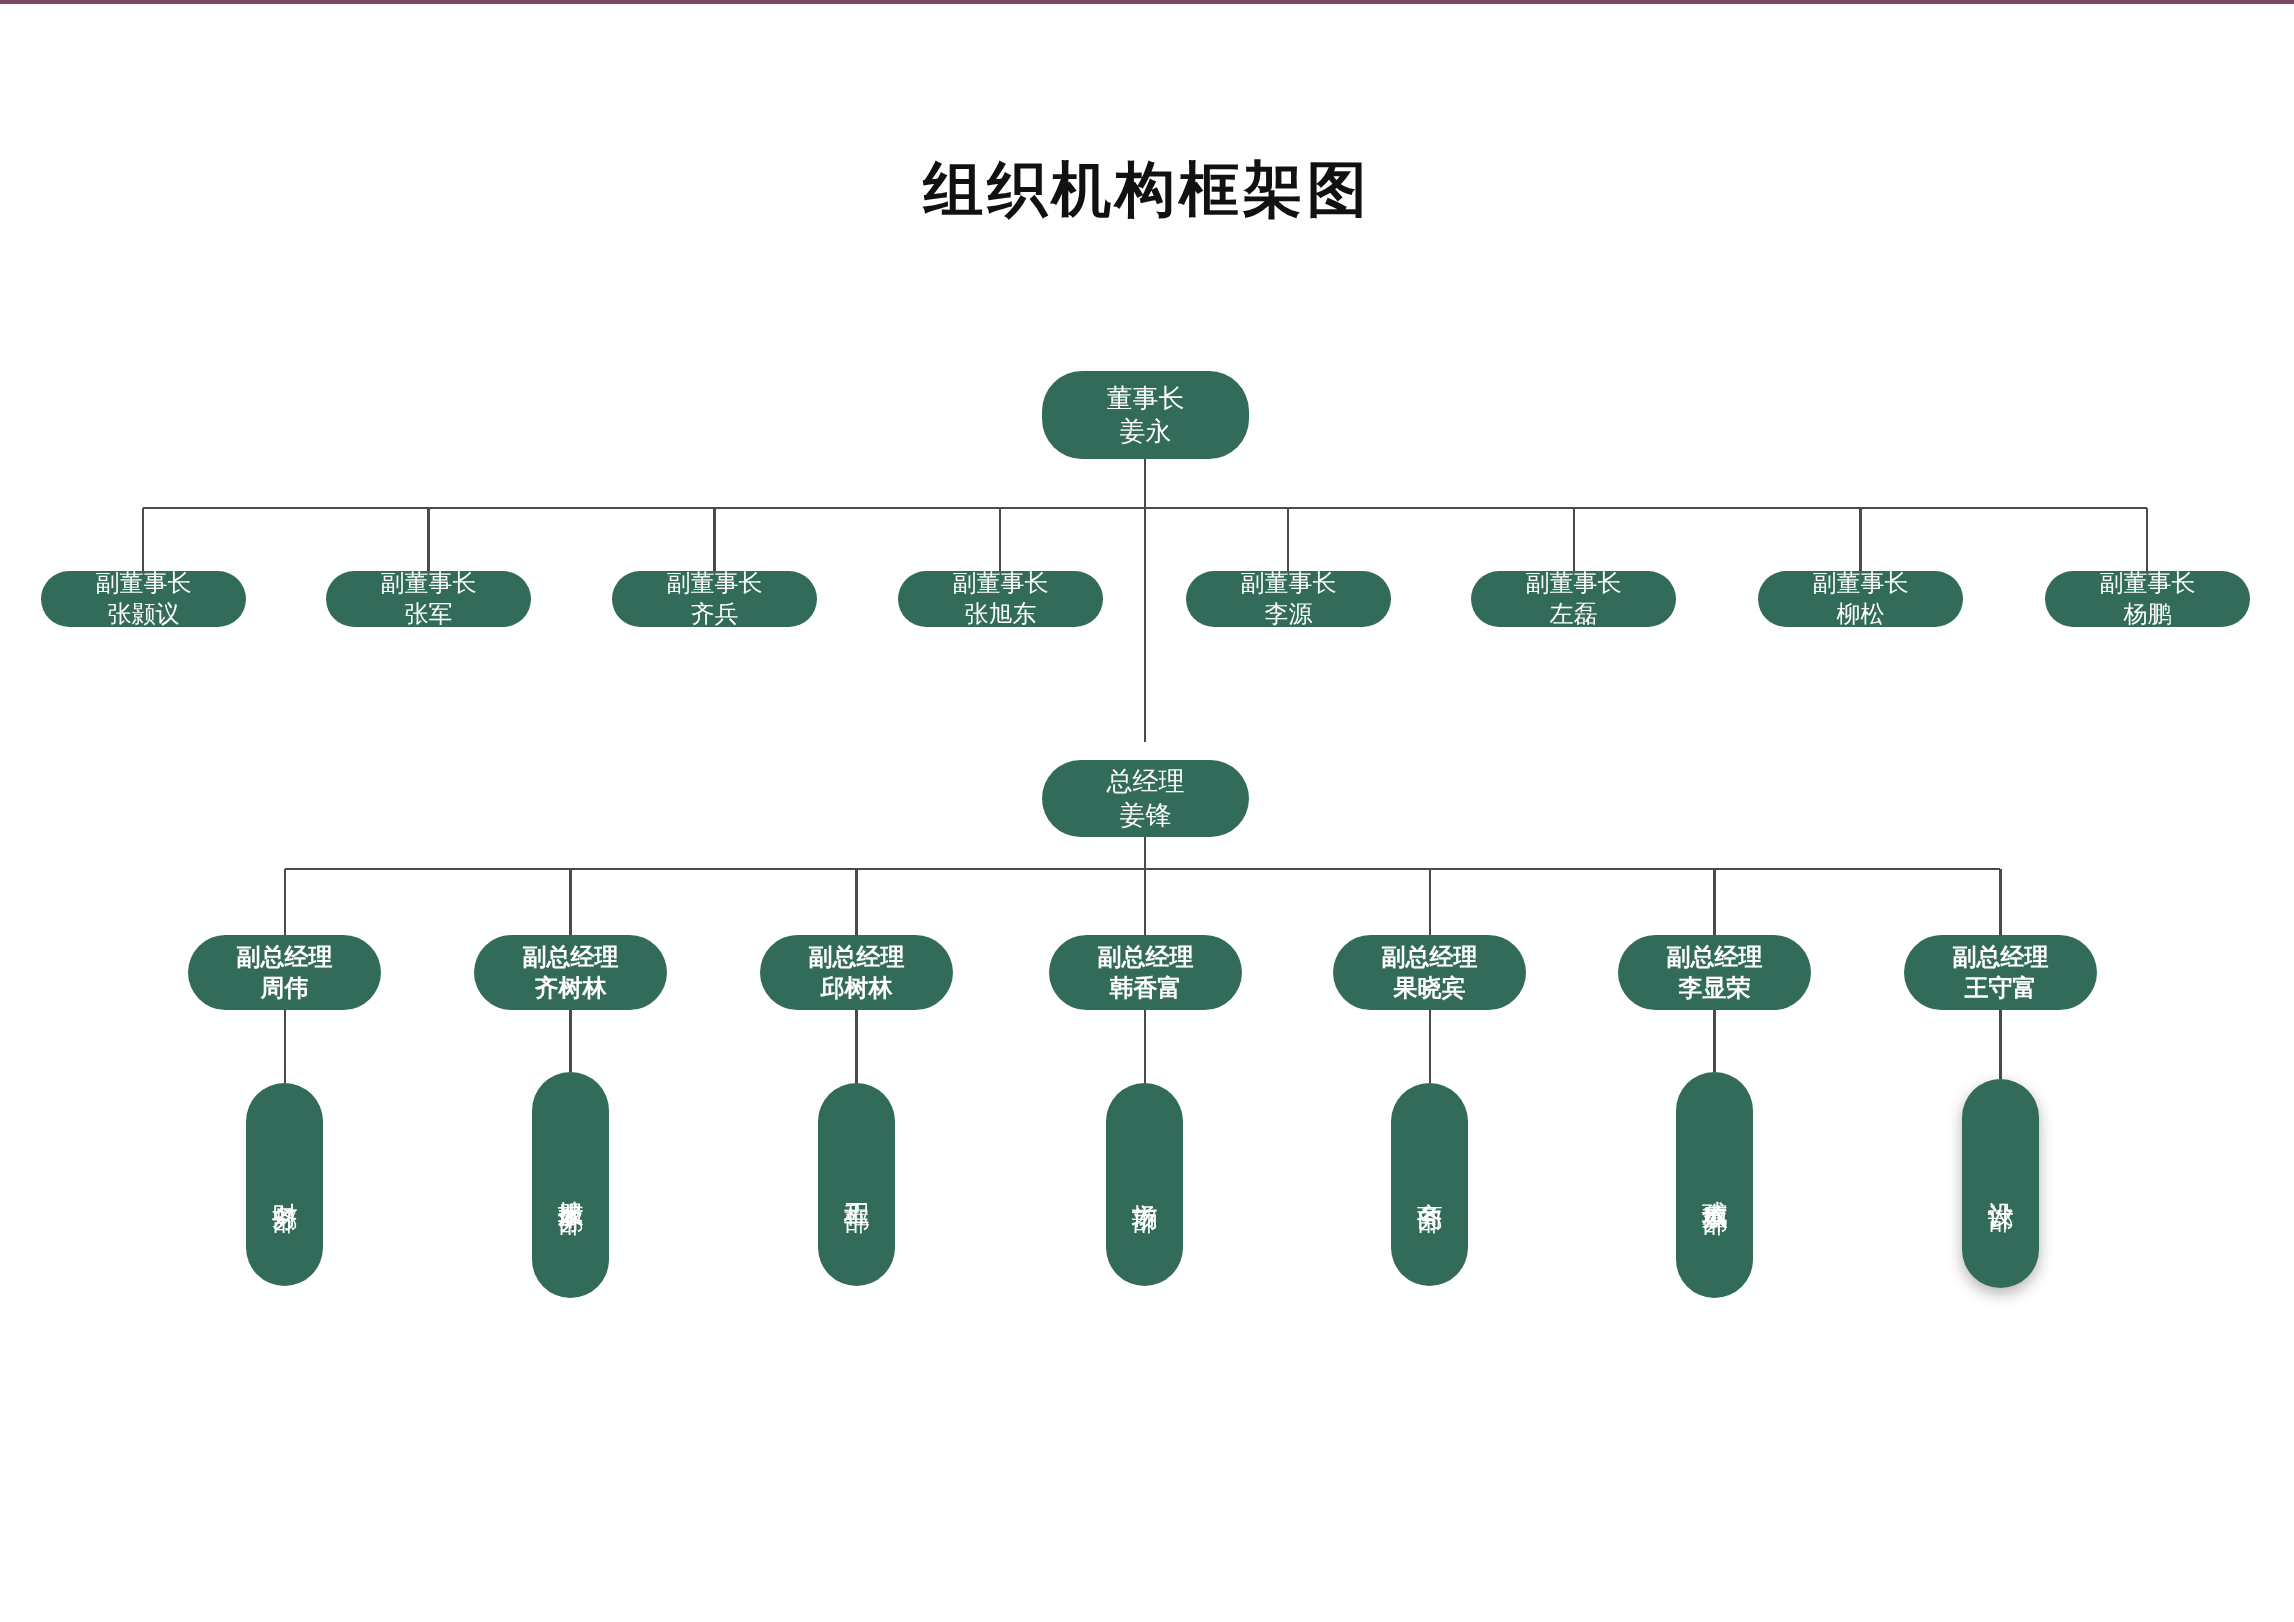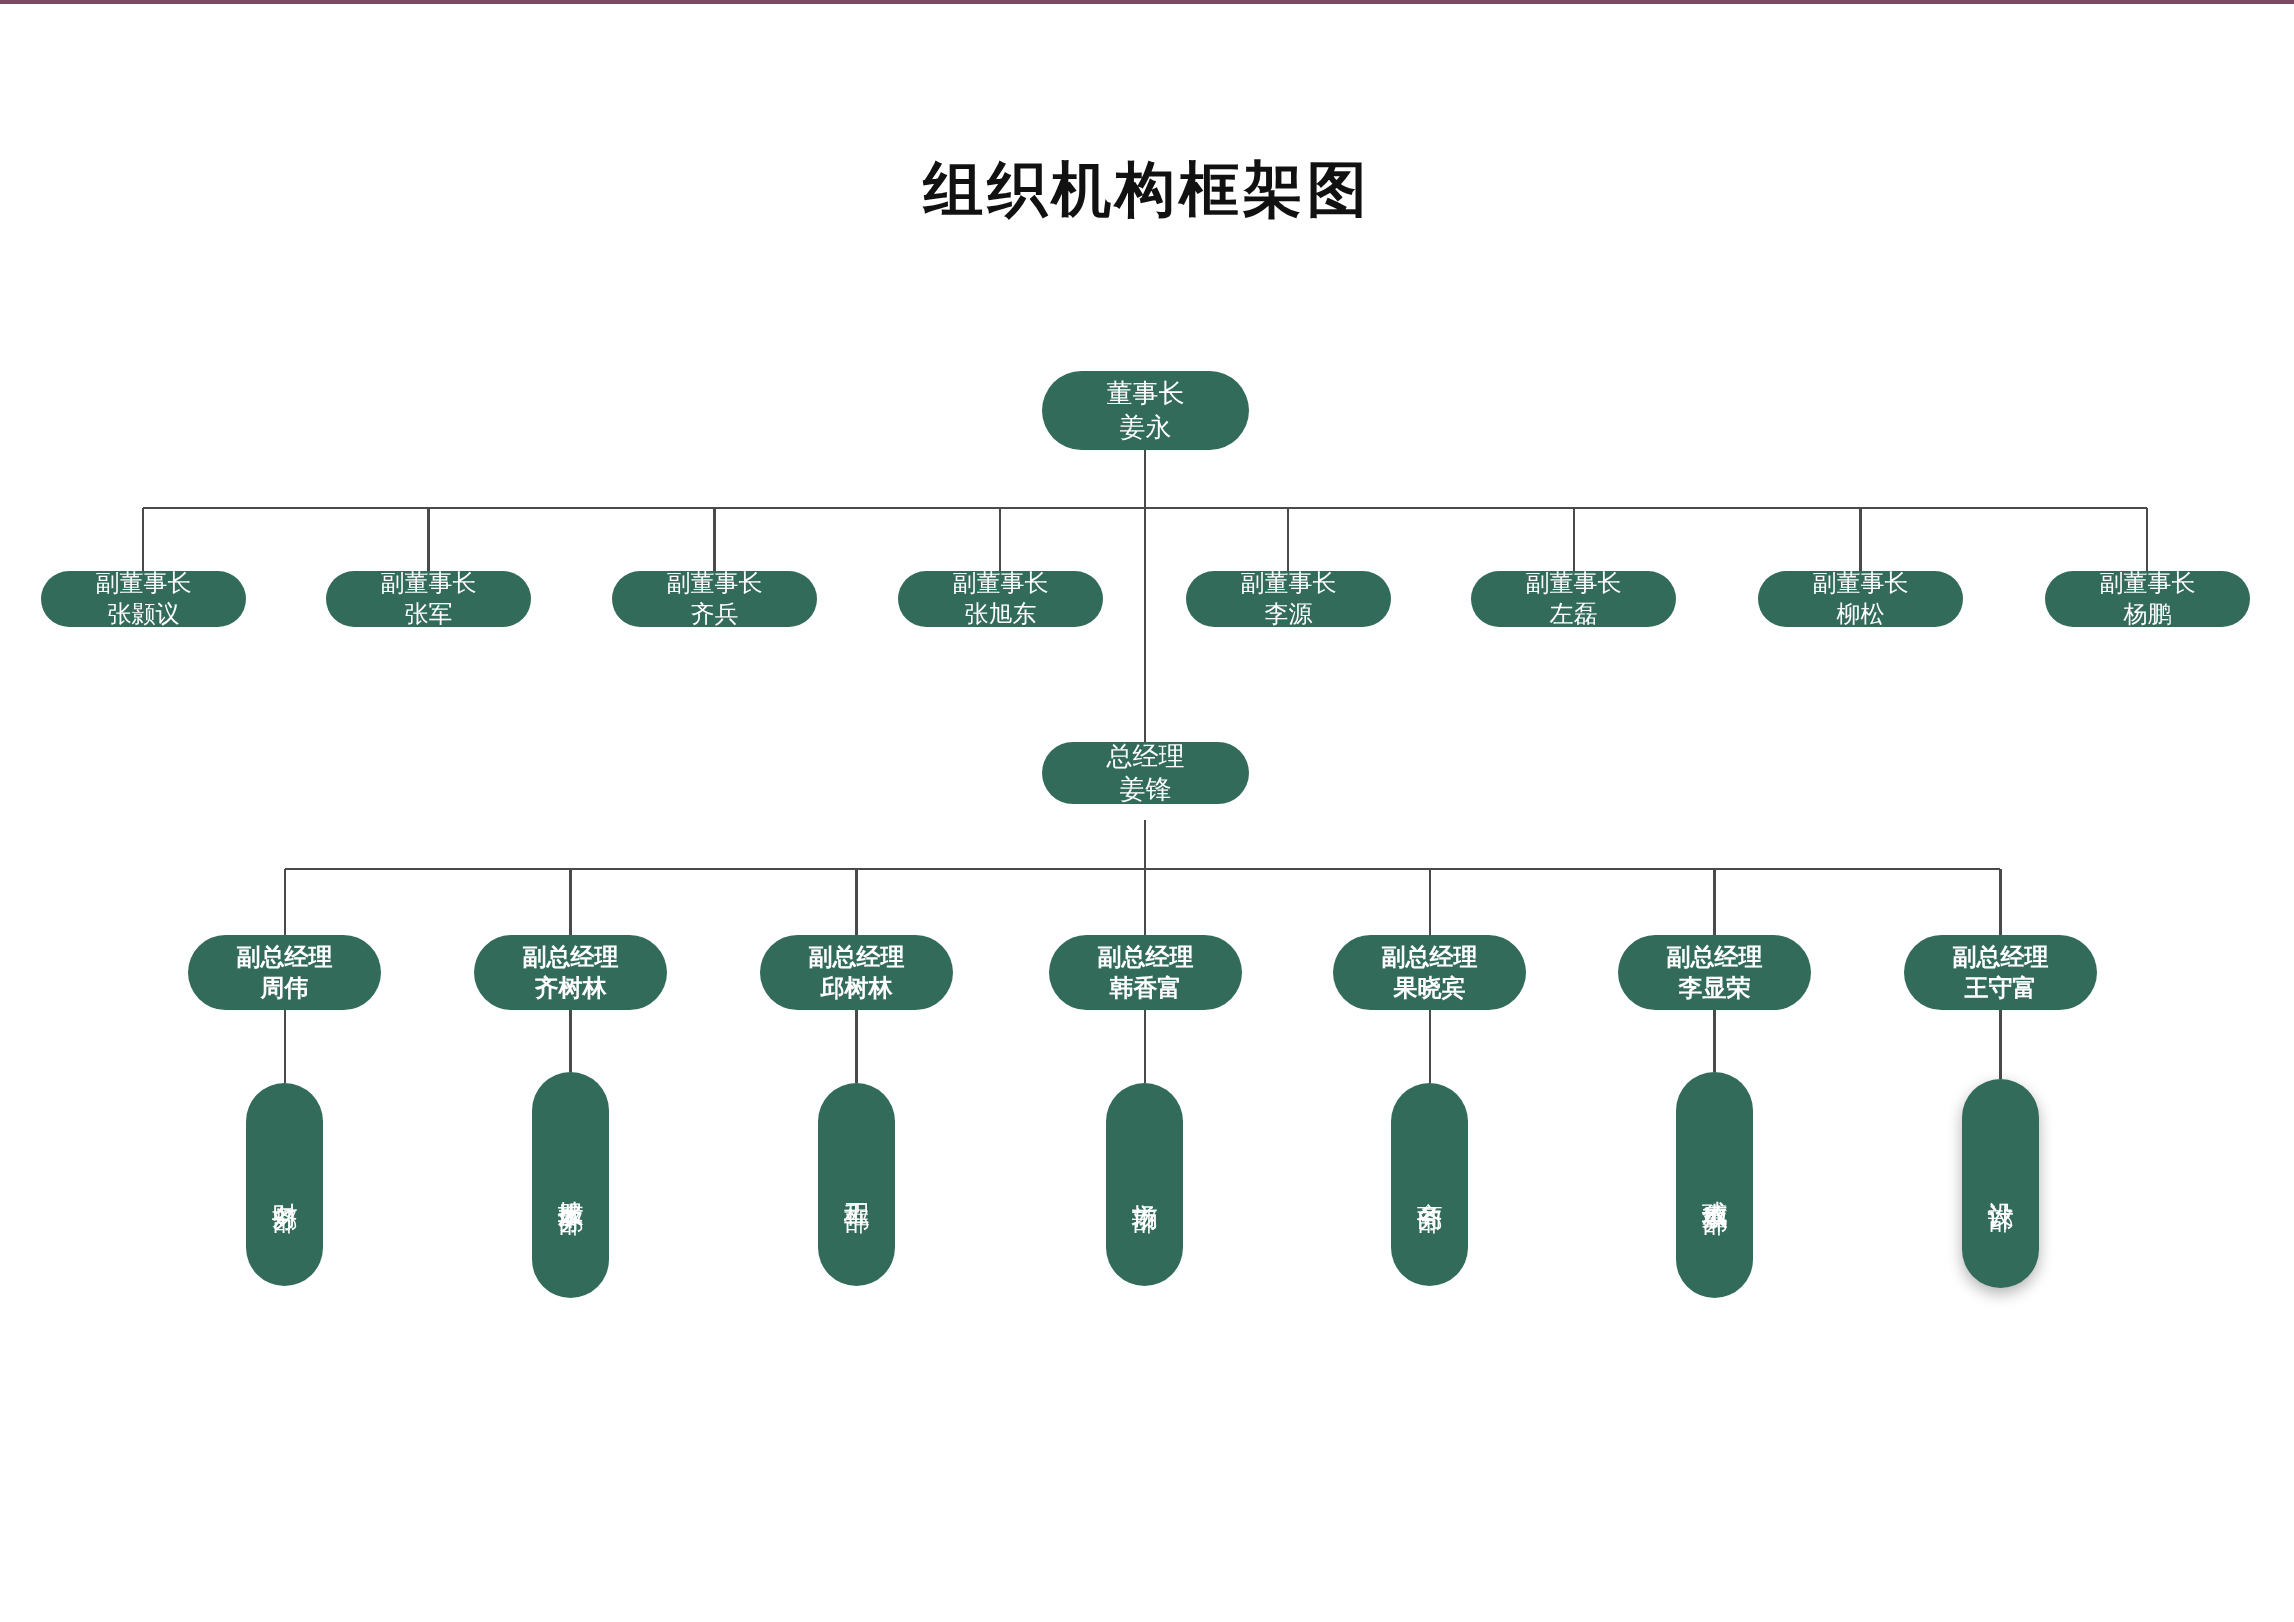--- a/index.html
+++ b/index.html
@@ -62,36 +62,37 @@
     line-height: 1.28;
     text-align: center;
   }
   .node .ln {
     display: block;
     white-space: nowrap;
   }
 
   .node-root {
     width: 207px;
-    height: 79px;
+    height: 88px;
     border-radius: 40px;
     font-size: 26px;
     text-align: right;
   }
   .node-vice {
     width: 205px;
     height: 56px;
     border-radius: 38px;
     font-size: 24px;
   }
   .node-gm {
     width: 207px;
-    height: 62px;
+    height: 77px;
     border-radius: 39px;
     font-size: 26px;
+    margin-top: 18px;
   }
   .node-dgm {
     width: 193px;
     height: 75px;
     border-radius: 38px;
     font-size: 24px;
     font-weight: bold;
   }
   
   .node-dept {

